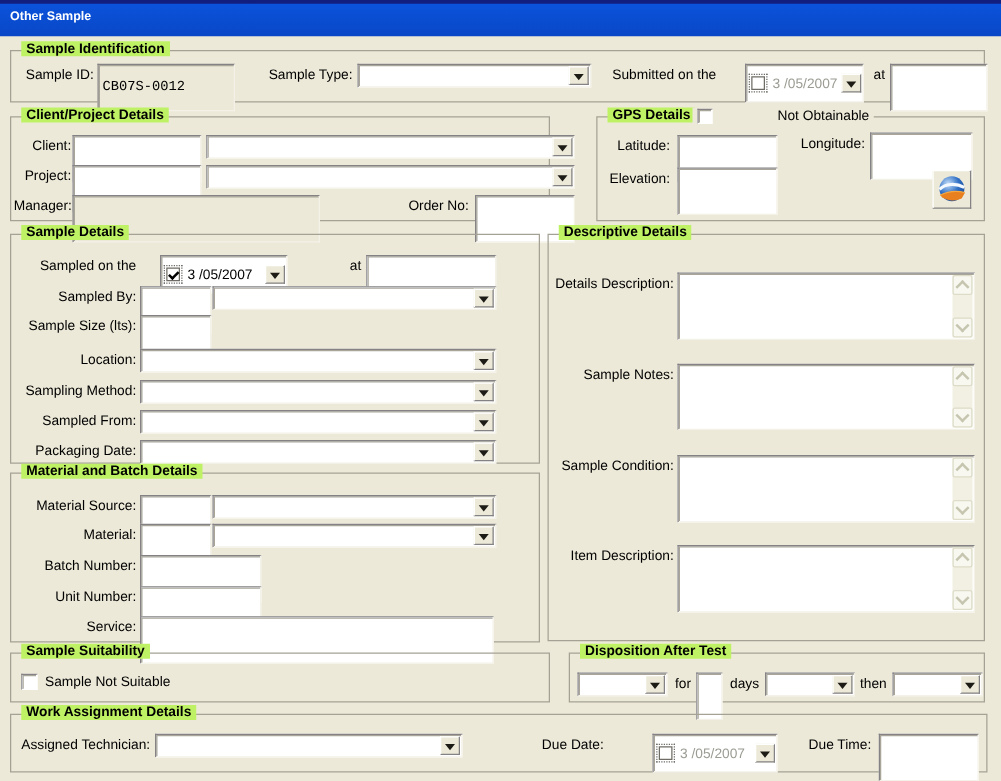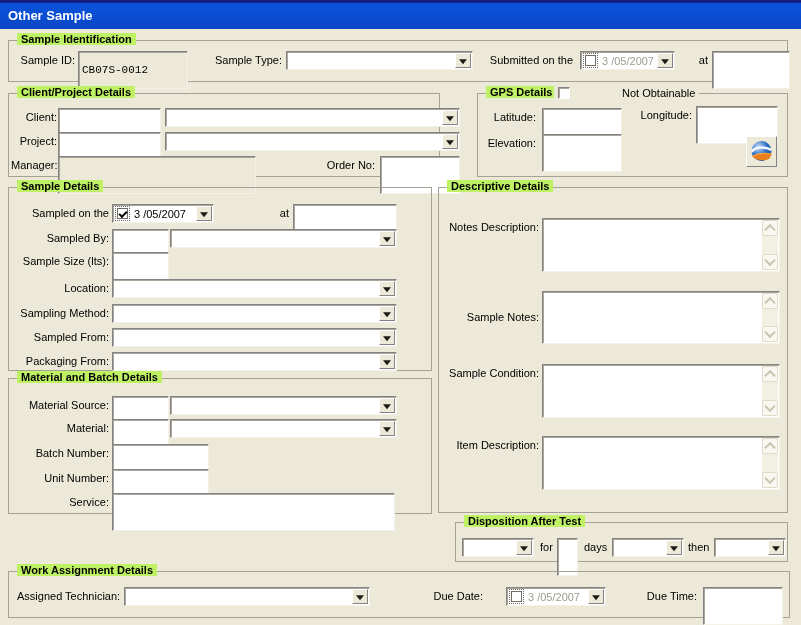--- a/index.html
+++ b/index.html
@@ -4,21 +4,21 @@
 <style>
   html,body{margin:0;padding:0;}
   .screen{
     position:relative;width:801px;height:625px;background:#ece9d8;
     font-family:"Liberation Sans",sans-serif;font-size:11px;color:#000;overflow:hidden;
   }
   
   .titlebar{position:absolute;top:0;left:0;width:801px;height:29px;
     background:linear-gradient(#0b54de,#0947c6);}
   .titlebar-strip{position:absolute;top:0;left:0;width:100%;height:3px;background:#131f7e;}
-  .title-text{position:absolute;left:8px;top:8px;color:#fff;font-weight:bold;font-size:13px;}
+  .title-text{position:absolute;left:8px;top:8px;color:#fff;font-weight:bold;font-size:10px;}
   
   .group{position:absolute;border:1px solid #a5a295;box-sizing:border-box;}
   .gcap{position:absolute;top:-8px;left:8px;background:#bef264;padding:0 4px;font-weight:bold;white-space:nowrap;}
   
   .lbl{position:absolute;white-space:nowrap;text-align:right;}
   .la{text-align:left;}
   
   .txt{position:absolute;height:19px;box-sizing:border-box;background:#fff;
     border:1px solid;border-color:#848284 #f4f2e8 #f4f2e8 #848284;
     box-shadow:inset 1px 1px 0 #a9a699;
@@ -27,23 +27,23 @@
   
   .combo{position:absolute;height:19px;box-sizing:border-box;background:#fff;
     border:1px solid;border-color:#848284 #f4f2e8 #f4f2e8 #848284;
     box-shadow:inset 1px 1px 0 #a9a699;}
   .combo-text{position:absolute;left:4px;top:2px;right:18px;overflow:hidden;white-space:nowrap;}
   .dbtn{position:absolute;top:1px;right:1px;bottom:1px;width:16px;background:#ece9d8;
     border:1px solid;border-color:#fff #848284 #848284 #fff;box-sizing:border-box;cursor:default;}
   .tri{position:absolute;left:50%;top:50%;transform:translate(-50%,-35%);
     width:0;height:0;border:4px solid transparent;border-top:5px solid #1c1b16;border-bottom:none;}
   
-  .dpick{position:absolute;height:19px;box-sizing:border-box;background:#fff;
+  .dpick{position:absolute;height:31px;box-sizing:border-box;background:#fff;
     border:1px solid;border-color:#848284 #f4f2e8 #f4f2e8 #848284;
-    box-shadow:inset 1px 1px 0 #a9a699;display:flex;align-items:center;}
+    box-shadow:inset 1px 1px 0 #a9a699;display:flex;align-items:center;margin-left:16px;}
   .dp-cb{width:11px;height:11px;box-sizing:border-box;background:#fff;border:1px solid #6e6c64;
     outline:1px dotted #6b6b66;outline-offset:1px;margin:0 6px 0 4px;position:relative;flex:none;}
   .check-icon{position:absolute;left:1px;top:2px;width:6px;height:3px;
     border-left:2px solid #000;border-bottom:2px solid #000;transform:rotate(-45deg);}
   .dp-text{flex:1;}
   .dp-text.dis{color:#9c9c94;}
   .dp-btn{position:relative;flex:none;width:16px;height:15px;margin-right:1px;background:#ece9d8;
     border:1px solid;border-color:#fff #848284 #848284 #fff;box-sizing:border-box;}
   
   .cb{position:absolute;width:13px;height:13px;box-sizing:border-box;background:#fff;
@@ -197,45 +197,45 @@
     </div>
 
     <span class="lbl" style="left:4px;top:143px;width:96px;">Sampled From:</span>
     <div class="combo" style="left:103px;top:140px;width:285px;">
       <span class="combo-text"></span>
       <span class="dbtn">
           <span class="tri"></span>
         </span>
     </div>
 
-    <span class="lbl" style="left:4px;top:167px;width:96px;">Packaging From:</span>
+    <span class="lbl" style="left:4px;top:167px;width:96px;">Packaging Date:</span>
     <div class="combo" style="left:103px;top:164px;width:285px;">
       <span class="combo-text"></span>
       <span class="dbtn">
           <span class="tri"></span>
         </span>
     </div>
   </div>
 
   <div class="group" style="left:438px;top:187px;width:350px;height:326px;">
     <span class="gcap">Descriptive Details</span>
 
-    <span class="lbl" style="left:2px;top:33px;width:98px;">Notes Description:</span>
+    <span class="lbl" style="left:2px;top:33px;width:98px;">Details Description:</span>
     <div class="tarea" style="left:103px;top:30px;width:238px;height:54px;">
       <div class="tscroll">
         <span class="sbtn up">
             <span class="chev u"></span>
           </span>
         <span class="sbtn dn">
             <span class="chev d"></span>
           </span>
       </div>
     </div>
 
-    <span class="lbl" style="left:2px;top:123px;width:98px;text-align:right;">Sample Notes:</span>
+    <span class="lbl" style="left:2px;top:106px;width:98px;text-align:right;">Sample Notes:</span>
     <div class="tarea" style="left:103px;top:103px;width:238px;height:53px;">
       <div class="tscroll">
         <span class="sbtn up">
             <span class="chev u"></span>
           </span>
         <span class="sbtn dn">
             <span class="chev d"></span>
           </span>
       </div>
     </div>
@@ -284,20 +284,25 @@
         </span>
     </div>
     <span class="lbl" style="left:4px;top:68px;width:96px;">Batch Number:</span>
     <input class="txt" style="left: 103px; top: 65px; width: 97px;" value="">
     <span class="lbl" style="left:4px;top:93px;width:96px;">Unit Number:</span>
     <input class="txt" style="left: 103px; top: 90px; width: 97px;" value="">
     <span class="lbl" style="left:4px;top:117px;width:96px;">Service:</span>
     <input class="txt" style="left: 103px; top: 114px; width: 283px;" value="">
   </div>
 
+  <div class="group" style="left:8px;top:522px;width:432px;height:40px;">
+    <span class="gcap">Sample Suitability</span>
+    <span class="cb" style="left:8px;top:16px;"></span>
+    <span class="lbl la" style="left:27px;top:17px;">Sample Not Suitable</span>
+  </div>
 
   <div class="group" style="left:455px;top:522px;width:333px;height:40px;">
     <span class="gcap">Disposition After Test</span>
     <div class="combo" style="left:6px;top:15px;width:72px;">
       <span class="combo-text"></span>
       <span class="dbtn">
           <span class="tri"></span>
         </span>
     </div>
     <span class="lbl la" style="left:84px;top:18px;">for</span>

